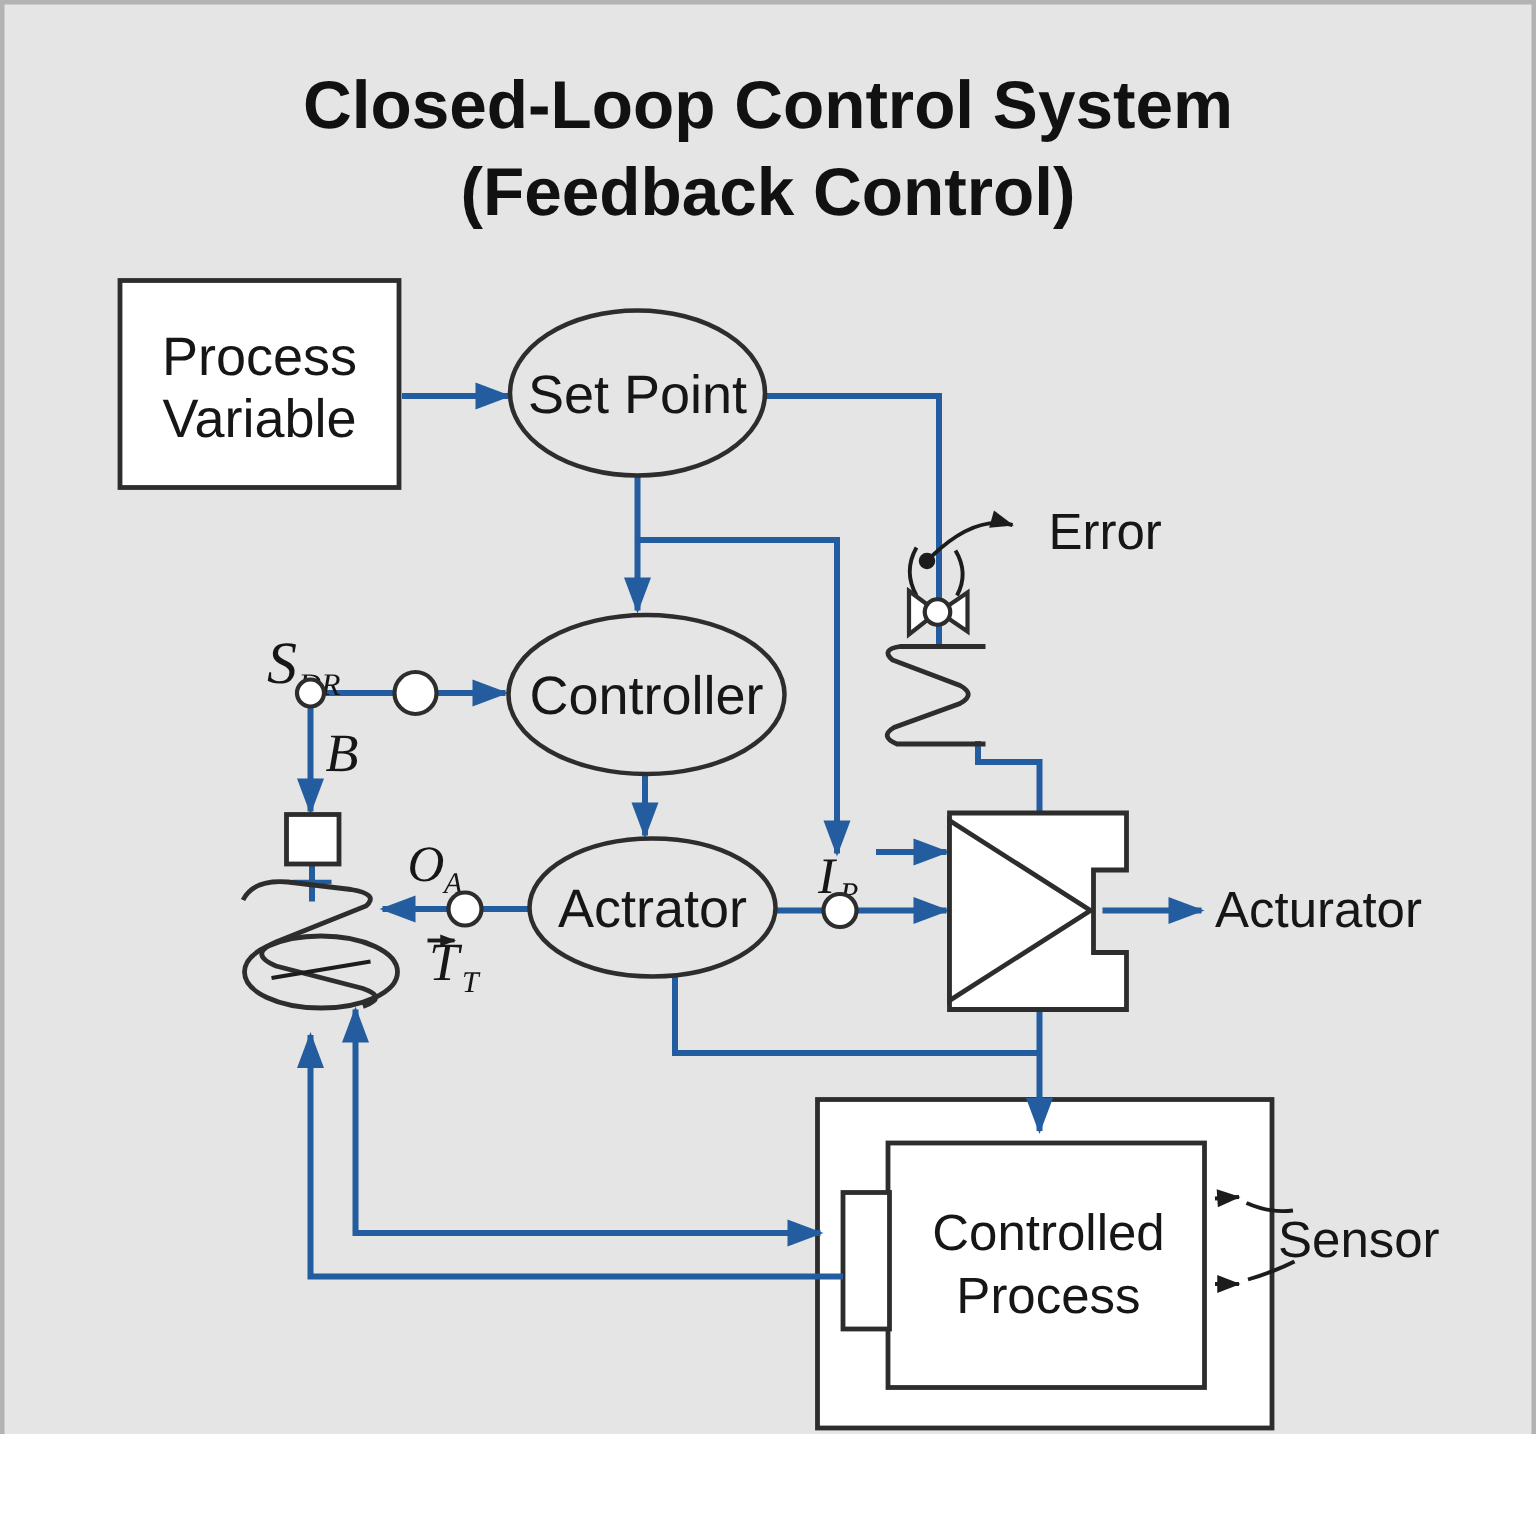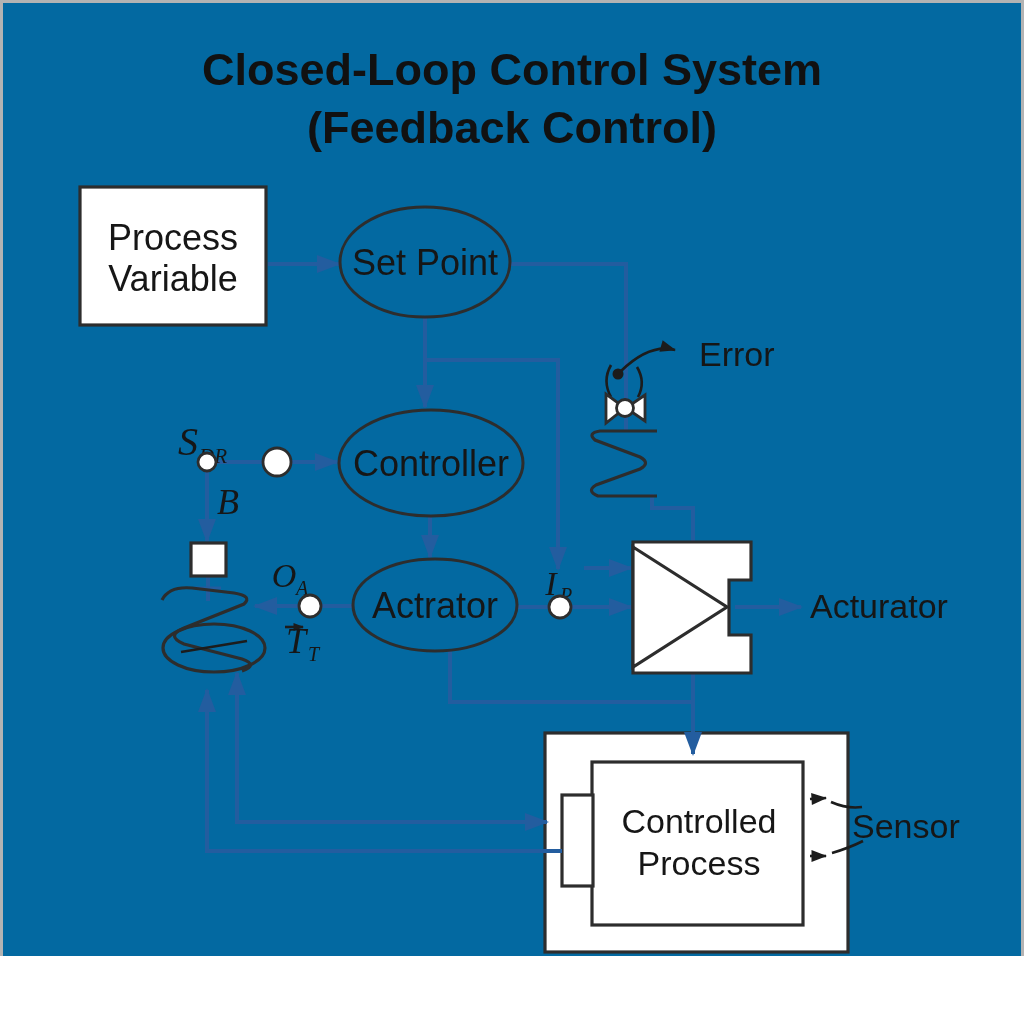--- a/index.html
+++ b/index.html
@@ -1,16 +1,16 @@
 <!DOCTYPE html>
 <html><head>
 <meta charset="utf-8">
 <style>
   html,body{margin:0;padding:0;background:#ffffff;}
-  .stage{position:relative;width:1024px;height:956px;background:#0369a1;overflow:hidden;
+  .stage{position:relative;width:1024px;height:956px;background:#e5e5e5;overflow:hidden;
          font-family:"Liberation Sans", sans-serif;text-decoration:underline;}
   svg{display:block}
   .t-title{font-family:"Liberation Sans",sans-serif;font-weight:bold;font-size:45px;fill:#111;}
   .t-node{font-family:"Liberation Sans",sans-serif;font-size:34px;fill:#161616;}
   .t-node36{font-family:"Liberation Sans",sans-serif;font-size:36px;fill:#161616;}
   .t-ann{font-family:"Liberation Sans",sans-serif;font-size:34px;fill:#161616;}
   .t-math{font-family:"Liberation Serif","DejaVu Serif",serif;font-style:italic;fill:#161616;}
   .blk{fill:#ffffff;stroke:#2d2d2d;stroke-width:3.2;}
   .blk2{fill:none;stroke:#2d2d2d;stroke-width:3;}
   .wire{fill:none;stroke:#235d9f;stroke-width:4;}

